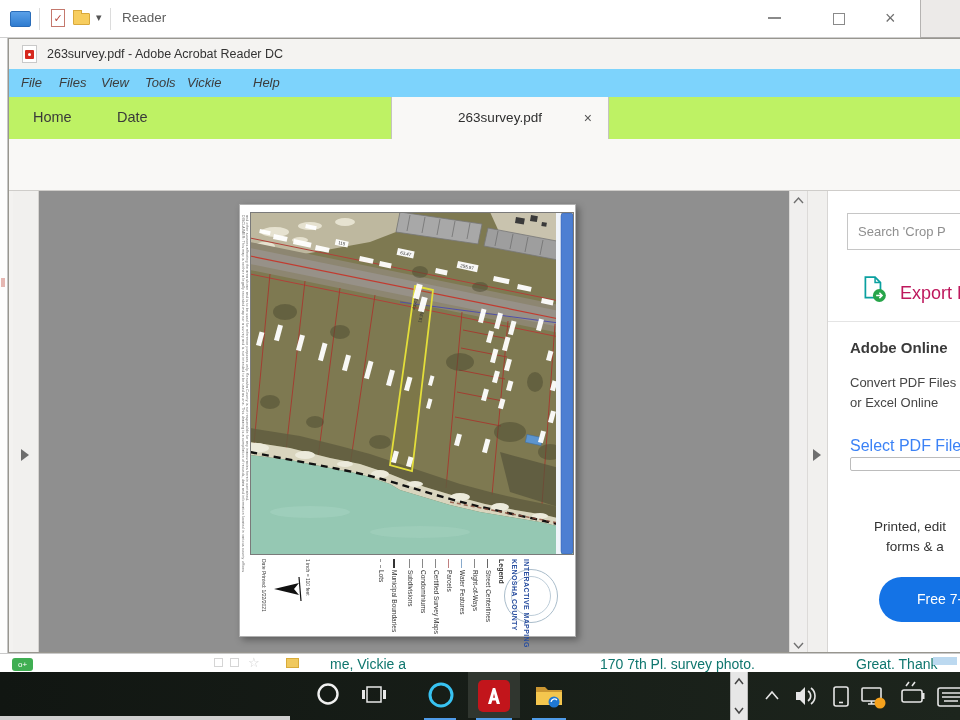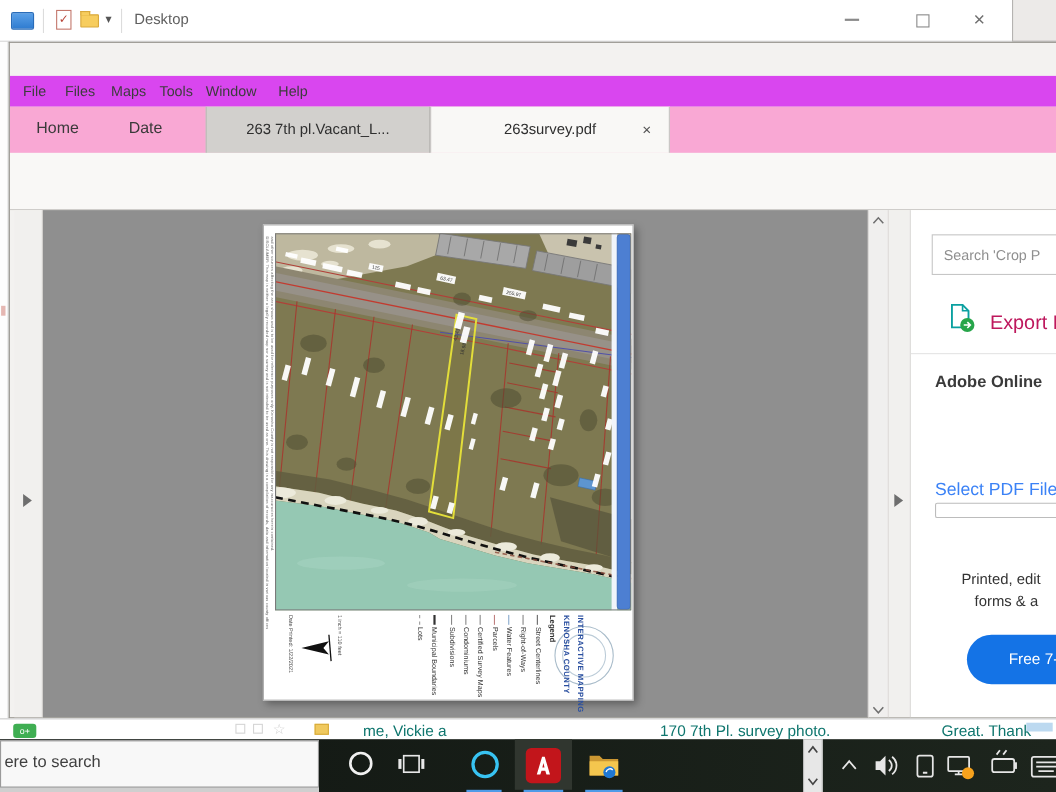--- a/index.html
+++ b/index.html
@@ -24,23 +24,23 @@
   .left-sliver { position:absolute; left:0; top:38px; width:8px; height:615px; background:#fdfdfd; border-right:1px solid #c5c5c5; }
   .sliver-mark { position:absolute; left:1px; top:240px; width:4px; height:9px; background:#e5b7b2; }
 
   
   .acro { position:absolute; left:8px; top:38px; width:952px; height:615px; background:#f3f2f0; border:1px solid #98968f; border-right:none; overflow:hidden; }
   .acro-titlebar { position:absolute; left:0; top:0; width:100%; height:30px; background:#f4f3f1; }
   .pdf-icon { position:absolute; left:13px; top:6px; width:15px; height:18px; background:#fff; border:1px solid #c9c9c9; }
   .pdf-icon:before { content:""; position:absolute; left:2px; top:4px; width:9px; height:9px; background:#d6281e; border-radius:1px; }
   .pdf-icon:after { content:""; position:absolute; left:5px; top:7px; width:3px; height:3px; background:#fff; border-radius:50%; }
   .acro-title { position:absolute; left:38px; top:8px; font-size:12.5px; color:#333; }
-  .menubar { position:absolute; left:0; top:30px; width:100%; height:28px; background:#d946ef; }
+  .menubar { position:absolute; left:0; top:30px; width:100%; height:28px; background:#7dd3fc;font-style:italic; }
   .menu-item { position:absolute; top:6px; font-size:13px; color:#3c3c3c; }
-  .tabbar { position:absolute; left:0; top:58px; width:100%; height:42px; background:#f9a8d4; }
+  .tabbar { position:absolute; left:0; top:58px; width:100%; height:42px; background:#bef264; }
   .navlabel { position:absolute; top:12px; font-size:14.5px; color:#3a3a3a; }
   .tab { position:absolute; top:0; height:42px; font-size:13.5px; color:#2f2f2f; text-align:center; line-height:42px; }
   .tab-inactive { background:#d2d0cd; border-left:1px solid #bcbab7; border-right:1px solid #bcbab7; }
   .tab-active { background:#f9f8f6; border-left:1px solid #c5c3c0; border-right:1px solid #c5c3c0; }
   .tab-close { position:absolute; right:16px; top:0; font-size:14px; color:#555; line-height:42px; }
   .toolbar { position:absolute; left:0; top:100px; width:100%; height:52px; background:#f9f8f6; border-bottom:1px solid #cfcdca; }
   .tbtn { position:absolute; top:114px; width:24px; height:24px; }
   .tool-sep { position:absolute; left:517px; top:110px; width:1px; height:32px; background:#dddbd8; }
   .pagebox { position:absolute; left:385px; top:113px; width:24px; height:26px; background:#fff; border:1px solid #b9b9b9; font-size:13px; color:#333; text-align:center; line-height:24px; }
   .pageof { position:absolute; left:418px; top:119px; font-size:13px; color:#555; }
@@ -107,45 +107,48 @@
 
 <div class="screen">
 
   <div class="exp-bar">
     <div class="exp-appicon"></div>
     <div class="exp-sep" style="left:39px"></div>
     <div class="exp-check">✓</div>
     <div class="exp-folder"></div>
     <div class="exp-caret">▾</div>
     <div class="exp-sep" style="left:110px"></div>
-    <div class="exp-path">Desktop</div>
+    <div class="exp-path">Reader</div>
     <div class="exp-min"></div>
     <div class="exp-max"></div>
     <div class="exp-close">×</div>
   </div>
   <div class="corner-block"></div>
   <div class="left-sliver">
       <div class="sliver-mark"></div>
     </div>
 
   <div class="acro">
+    <div class="acro-titlebar">
+      <div class="pdf-icon"></div>
+      <div class="acro-title">263survey.pdf - Adobe Acrobat Reader DC</div>
+    </div>
 
     <div class="menubar">
       <span class="menu-item" style="left:12px">File</span>
       <span class="menu-item" style="left:50px">Files</span>
-      <span class="menu-item" style="left:92px">Maps</span>
+      <span class="menu-item" style="left:92px">View</span>
       <span class="menu-item" style="left:136px">Tools</span>
-      <span class="menu-item" style="left:178px">Window</span>
+      <span class="menu-item" style="left:178px">Vickie</span>
       <span class="menu-item" style="left:244px">Help</span>
     </div>
 
     <div class="tabbar">
       <span class="navlabel" style="left:24px">Home</span>
       <span class="navlabel" style="left:108px">Date</span>
-      <div class="tab tab-inactive" style="left:178px;width:204px">263 7th pl.Vacant_L...</div>
       <div class="tab tab-active" style="left:382px;width:218px">
         <span>263survey.pdf</span>
         <span class="tab-close">×</span>
       </div>
     </div>
 
     <div class="toolbar">
       <svg class="tbtn" style="left:16px" viewBox="0 0 24 24" fill="none" stroke="#b0aeac" stroke-width="1.6">
           <path d="M4 4 h12 l4 4 v12 h-16 z"></path>
           <rect x="8" y="4" width="7" height="5"></rect>
@@ -408,20 +411,24 @@
       <input class="rp-search" type="text" placeholder="Search 'Crop P" style="">
       <svg class="abs" style="left:32px;top:84px" width="28" height="28" viewBox="0 0 26 26">
         <path d="M5 2 h9 l5 5 v14 h-14 z" fill="#fff" stroke="#0aa0a0" stroke-width="1.6"></path>
         <path d="M14 2 v5 h5" fill="none" stroke="#0aa0a0" stroke-width="1.4"></path>
         <circle cx="18" cy="19" r="6" fill="#27a54a"></circle>
         <path d="M15 19 h5 M18 16.5 l2.5 2.5 -2.5 2.5" stroke="#fff" stroke-width="1.4" fill="none"></path>
       </svg>
       <div class="rp-export-label">Export P</div>
       <div class="rp-div"></div>
       <div class="rp-head">Adobe Online</div>
+      <div class="rp-body">
+        <div>Convert PDF Files</div>
+        <div>or Excel Online</div>
+      </div>
       <div class="rp-link">Select PDF File</div>
       <div class="rp-combo"></div>
       <div class="rp-promo1">Printed, edit</div>
       <div class="rp-promo2">forms &amp; a</div>
       <div class="rp-btn">Free 7-</div>
     </div>
   </div>
 
   <div class="mailrow">
     <div class="mail-sq" style="left:214px"></div>
@@ -429,23 +436,20 @@
     <div class="mail-star">☆</div>
     <div class="mail-folder"></div>
     <span class="mail-text" style="left:330px">me, Vickie a</span>
     <span class="mail-text" style="left:600px">170 7th Pl. survey photo.</span>
     <span class="mail-text" style="left:856px">Great. Thank</span>
     <div class="mail-hl"></div>
   </div>
   <div class="green-badge">o+</div>
 
   <div class="taskbar">
-    <div class="tb-search">
-      <div class="tb-search-text">ere to search</div>
-    </div>
     <div class="tb-under"></div>
 
     <svg class="abs" style="left:315px;top:9px" width="26" height="26">
         <circle cx="13" cy="13" r="9.5" fill="none" stroke="#f0f0f0" stroke-width="2.4"></circle>
       </svg>
     <svg class="abs" style="left:362px;top:11px" width="24" height="24">
         <rect x="5" y="4" width="14" height="15" fill="none" stroke="#e8e8e8" stroke-width="1.5"></rect>
         <rect x="0" y="7" width="3" height="9" fill="#e8e8e8"></rect>
         <rect x="21" y="7" width="3" height="9" fill="#e8e8e8"></rect>
       </svg>

